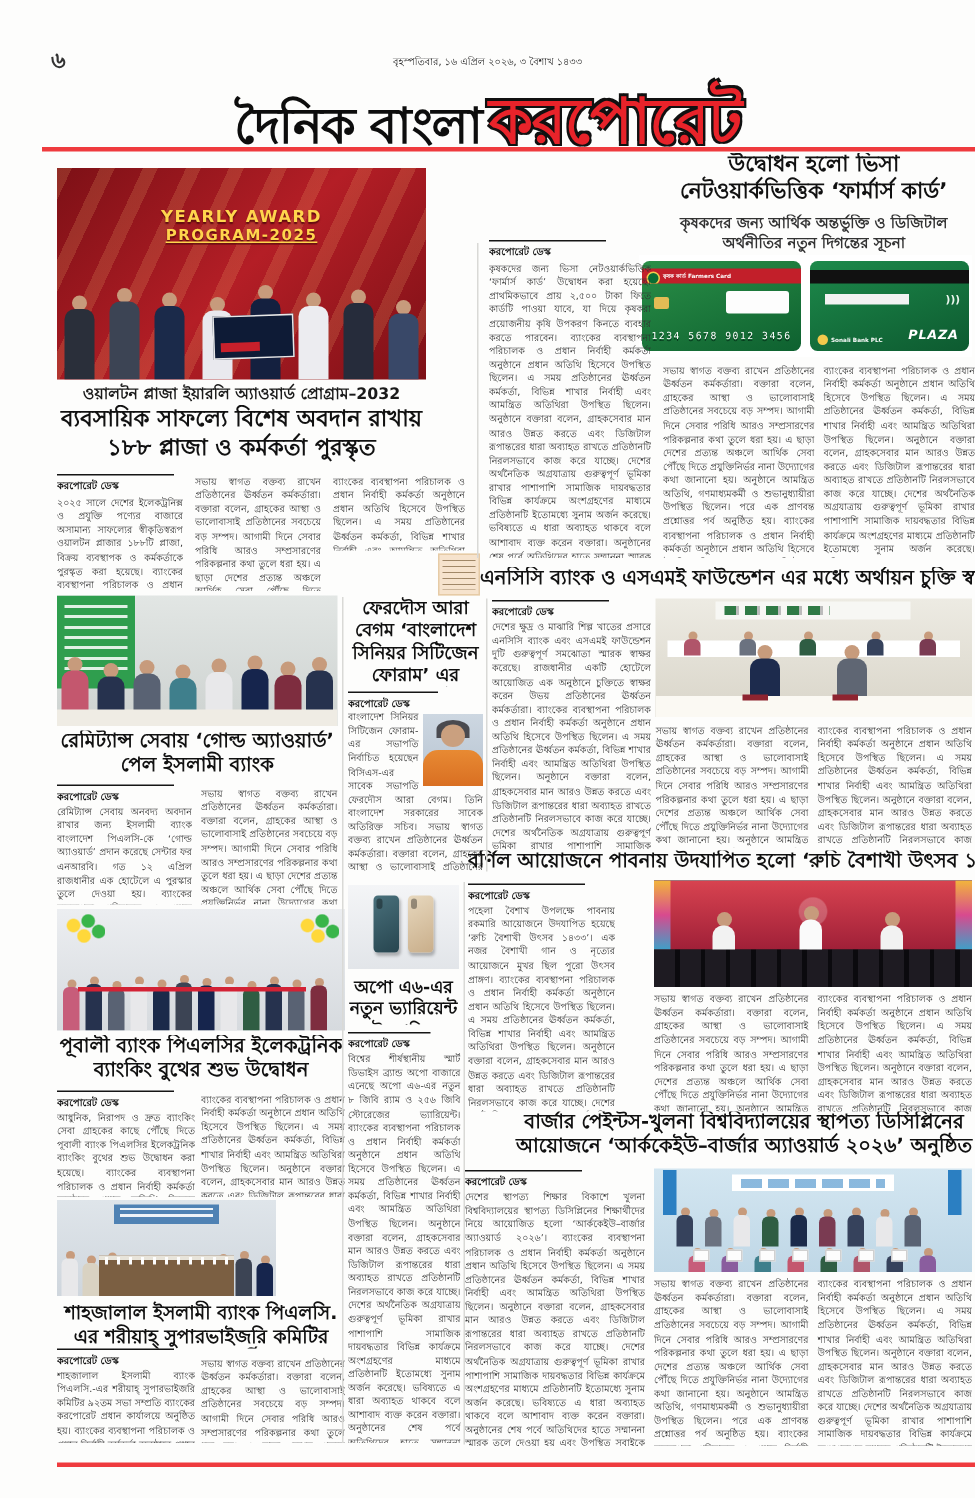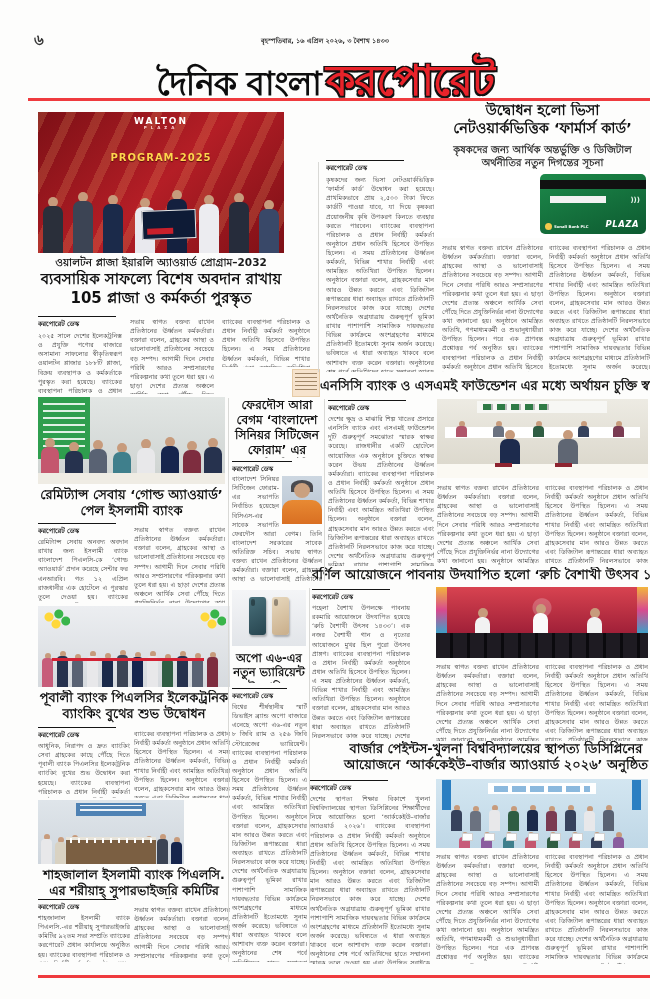--- a/index.html
+++ b/index.html
@@ -2,21 +2,21 @@
 <html><head>
 <meta charset="utf-8">
 <style>
   html,body{margin:0;padding:0;background:#ffffff;}
   .page{position:relative;width:650px;height:999px;background:#fdfdfc;overflow:hidden;
         font-family:"DejaVu Sans","Liberation Sans",sans-serif;color:#222;}
   .abs{position:absolute;}
 
   
   .pageno{font-size:15px;font-weight:700;color:#333;}
-  .dateline{left:0;right:0;text-align:center;font-size:6.5px;font-weight:700;color:#222;}
+  .dateline{left:0;right:0;text-align:center;font-size:6.5px;font-weight:400;color:#222;}
   .masthead{left:0;right:0;text-align:center;white-space:nowrap;}
   .mast-black{font-size:33px;font-weight:800;color:#0d0d0d;letter-spacing:-1px;}
   .mast-red{font-size:42px;font-weight:800;color:#e8232a;letter-spacing:-1px;
             text-shadow:-1.5px -1.5px 0 #111,1.5px -1.5px 0 #111,-1.5px 1.5px 0 #111,1.5px 1.5px 0 #111;}
   .rule-red{background:#ef3b3e;height:2.5px;}
 
   
   .headline{font-weight:800;color:#111;text-align:center;line-height:1.24;overflow:hidden;margin:0;}
   .kicker{font-weight:700;color:#1a1a1a;text-align:center;overflow:hidden;}
   .subhead{font-weight:600;color:#333;text-align:center;line-height:1.3;overflow:hidden;}
@@ -40,21 +40,21 @@
   
   .ph-walton{background:linear-gradient(135deg,#7d1016,#b41e26 50%,#7d1016);}
   .w-rays{position:absolute;inset:0;background:repeating-linear-gradient(115deg,
           rgba(255,200,120,.16) 0 9px,transparent 9px 26px);}
   .w-logo{position:absolute;top:5px;left:0;right:0;text-align:center;color:#fff;
           font-weight:800;font-size:9px;letter-spacing:2px;line-height:1;}
   .w-logo em{display:block;font-style:normal;font-size:4px;letter-spacing:4px;color:#ffd3d3;}
   .w-l1,.w-l2{position:absolute;left:0;right:0;text-align:center;font-weight:800;color:#ffd54d;
           text-shadow:0 1px 1px #5c0a0e;}
   .w-l1{top:26px;font-size:11px;letter-spacing:1px;}
-  .w-l2{top:40px;font-size:10px;letter-spacing:1px;}
+  .w-l2{top:40px;font-size:10px;letter-spacing:1px;text-decoration:underline;}
   .w-board{position:absolute;left:104px;bottom:14px;width:52px;height:27px;background:#0e1b36;
            border:1.5px solid #e8e8e8;transform:rotate(-2deg);z-index:5;}
   .w-board::after{content:"";position:absolute;left:4px;bottom:4px;width:26px;height:6px;background:#c8202b;}
 
   
   .ph-cards{background:#fff;}
   .card{position:absolute;top:4px;width:106px;height:60px;border-radius:5px;overflow:hidden;}
   .card.left{left:2px;background:linear-gradient(160deg,#2a8f47,#0e6130);}
   .card.right{left:114px;background:linear-gradient(160deg,#1d8a4b,#0d5a30);}
   .c-band{position:absolute;top:5px;left:0;right:0;height:10px;background:#c21f2a;color:#fff;
@@ -161,56 +161,59 @@
     <div class="abs masthead" style="top:48px;">
       <span class="mast-black">দৈনিক বাংলা</span>
       <span class="mast-red">করপোরেট</span>
     </div>
     <div class="abs rule-red" style="left:28px;top:98px;width:622px;"></div>
   </header>
 
   <section>
     <div class="abs photo ph-walton" style="left:38px;top:112px;width:246px;height:141px">
       <div class="w-rays"></div>
-      <div class="w-logo">
-        <span>WALTON</span>
-        <em>PLAZA</em>
-      </div>
+      <div class="w-l1">YEARLY AWARD</div>
       <div class="w-l2">PROGRAM-2025</div>
       <i class="p" style="--c:#2a2f3a;left:4px;height:56px"></i>
       <i class="p" style="--c:#3c4454;left:34px;height:61px"></i>
       <i class="p" style="--c:#1b2a4a;left:64px;height:58px"></i>
       <i class="p" style="--c:#e9e9ee;left:96px;height:55px"></i>
       <i class="p" style="--c:#14203f;left:128px;height:63px"></i>
       <i class="p" style="--c:#ececf0;left:160px;height:58px"></i>
       <i class="p" style="--c:#262c3b;left:190px;height:60px"></i>
       <i class="p" style="--c:#394868;left:220px;height:53px"></i>
       <div class="w-board"></div>
     </div>
     <div class="abs kicker" style="left:38px;top:255px;width:246px;font-size:10.5px;height:14px">ওয়ালটন প্লাজা ইয়ারলি অ্যাওয়ার্ড প্রোগ্রাম–2032</div>
-    <h1 class="abs headline" style="left:38px;top:270px;width:246px;font-size:15px;height:42px">ব্যবসায়িক সাফল্যে বিশেষ অবদান রাখায় 105 প্লাজা ও কর্মকর্তা পুরস্কৃত</h1>
+    <h1 class="abs headline" style="left:38px;top:270px;width:246px;font-size:15px;height:42px">ব্যবসায়িক সাফল্যে বিশেষ অবদান রাখায় ১৮৮ প্লাজা ও কর্মকর্তা পুরস্কৃত</h1>
     <div class="abs byline" style="left:38px;top:316px;">করপোরেট ডেস্ক</div>
     <div class="abs bodytext" style="left:38px;top:331px;width:84px;height:63px">
       <span>২০২৫ সালে দেশের ইলেকট্রনিক্স ও প্রযুক্তি পণ্যের বাজারে অসামান্য সাফল্যের স্বীকৃতিস্বরূপ ওয়ালটন প্লাজার ১৮৮টি প্লাজা, বিক্রয় ব্যবস্থাপক ও কর্মকর্তাকে পুরস্কৃত করা হয়েছে।</span>
       <span>ব্যাংকের ব্যবস্থাপনা পরিচালক ও প্রধান নির্বাহী কর্মকর্তা অনুষ্ঠানে প্রধান অতিথি হিসেবে উপস্থিত ছিলেন। এ সময় প্রতিষ্ঠানের ঊর্ধ্বতন কর্মকর্তা, বিভিন্ন শাখার নির্বাহী এবং আমন্ত্রিত অতিথিরা উপস্থিত ছিলেন। অনুষ্ঠানে বক্তারা বলেন, গ্রাহকসেবার মান আরও উন্নত করতে এবং ডিজিটাল রূপান্তরের ধারা অব্যাহত রাখতে প্রতিষ্ঠানটি নিরলসভাবে কাজ করে যাচ্ছে। দেশের অর্থনৈতিক অগ্রযাত্রায় গুরুত্বপূর্ণ ভূমিকা রাখার পাশাপাশি সামাজিক দায়বদ্ধতার বিভিন্ন কার্যক্রমে অংশগ্রহণের মাধ্যমে প্রতিষ্ঠানটি ইতোমধ্যে সুনাম অর্জন করেছে। ভবিষ্যতে এ ধারা অব্যাহত থাকবে বলে আশাবাদ ব্যক্ত করেন বক্তারা। অনুষ্ঠানের শেষ পর্বে অতিথিদের হাতে সম্মাননা স্মারক তুলে দেওয়া হয় এবং উপস্থিত সবাইকে ধন্যবাদ জানিয়ে অনুষ্ঠানের সমাপ্তি ঘোষণা করা হয়।</span>
     </div>
     <div class="abs bodytext" style="left:130px;top:317px;width:84px;height:77px">
       <span>সভায় স্বাগত বক্তব্য রাখেন প্রতিষ্ঠানের ঊর্ধ্বতন কর্মকর্তারা। বক্তারা বলেন, গ্রাহকের আস্থা ও ভালোবাসাই প্রতিষ্ঠানের সবচেয়ে বড় সম্পদ। আগামী দিনে সেবার পরিধি আরও সম্প্রসারণের পরিকল্পনার কথা তুলে ধরা হয়। এ ছাড়া দেশের প্রত্যন্ত অঞ্চলে আর্থিক সেবা পৌঁছে দিতে প্রযুক্তিনির্ভর নানা উদ্যোগের কথা জানানো হয়। অনুষ্ঠানে আমন্ত্রিত অতিথি, গণমাধ্যমকর্মী ও শুভানুধ্যায়ীরা উপস্থিত ছিলেন। পরে এক প্রাণবন্ত প্রশ্নোত্তর পর্ব অনুষ্ঠিত হয়।</span>
       
     </div>
     <div class="abs bodytext" style="left:222px;top:317px;width:88px;height:50px">
       <span>ব্যাংকের ব্যবস্থাপনা পরিচালক ও প্রধান নির্বাহী কর্মকর্তা অনুষ্ঠানে প্রধান অতিথি হিসেবে উপস্থিত ছিলেন। এ সময় প্রতিষ্ঠানের ঊর্ধ্বতন কর্মকর্তা, বিভিন্ন শাখার নির্বাহী এবং আমন্ত্রিত অতিথিরা উপস্থিত ছিলেন। অনুষ্ঠানে বক্তারা বলেন, গ্রাহকসেবার মান আরও উন্নত করতে এবং ডিজিটাল রূপান্তরের ধারা অব্যাহত রাখতে প্রতিষ্ঠানটি নিরলসভাবে কাজ করে যাচ্ছে। দেশের অর্থনৈতিক অগ্রযাত্রায় গুরুত্বপূর্ণ ভূমিকা রাখার পাশাপাশি সামাজিক দায়বদ্ধতার বিভিন্ন কার্যক্রমে অংশগ্রহণের মাধ্যমে প্রতিষ্ঠানটি ইতোমধ্যে সুনাম অর্জন করেছে। ভবিষ্যতে এ ধারা অব্যাহত থাকবে বলে আশাবাদ ব্যক্ত করেন বক্তারা। অনুষ্ঠানের শেষ পর্বে অতিথিদের হাতে সম্মাননা স্মারক তুলে দেওয়া হয় এবং উপস্থিত সবাইকে ধন্যবাদ জানিয়ে অনুষ্ঠানের সমাপ্তি ঘোষণা করা হয়।</span>
     </div>
     <div class="abs tanbox" style="left:292px;top:369px;width:26px;height:26px"></div>
   </section>
 
   <section>
     <h1 class="abs headline" style="left:437px;top:102px;width:211px;font-size:14.5px;height:40px">উদ্বোধন হলো ভিসা নেটওয়ার্কভিত্তিক ‘ফার্মার্স কার্ড’</h1>
     <div class="abs subhead" style="left:437px;top:143px;width:211px;font-size:10px;height:26px">কৃষকদের জন্য আর্থিক অন্তর্ভুক্তি ও ডিজিটাল অর্থনীতির নতুন দিগন্তের সূচনা</div>
     <div class="abs photo ph-cards" style="left:426px;top:170px;width:222px;height:68px">
+      <div class="card left">
+        <div class="c-band">কৃষক কার্ড Farmers Card</div>
+        <div class="c-chip"></div>
+        <div class="c-wlabel"></div>
+        <div class="c-num">1234 5678 9012 3456</div>
+      </div>
       <div class="card right">
         <div class="c-mag"></div>
         <div class="c-sig"></div>
         <div class="c-nfc">)))</div>
         <div class="c-bank">Sonali Bank PLC</div>
         <div class="c-visa">PLAZA</div>
       </div>
     </div>
     <div class="abs byline" style="left:326px;top:160px;">করপোরেট ডেস্ক</div>
     <div class="abs bodytext" style="left:326px;top:175px;width:108px;height:197px">

